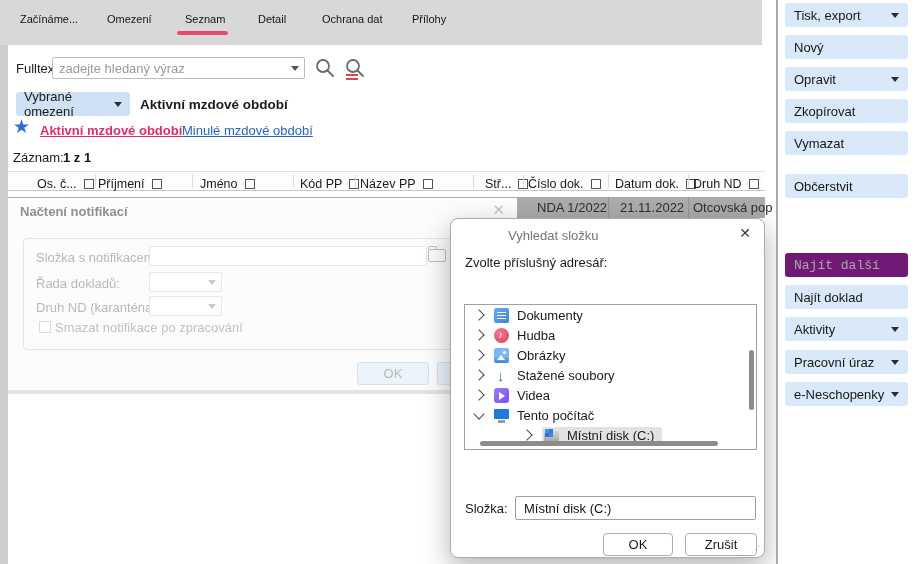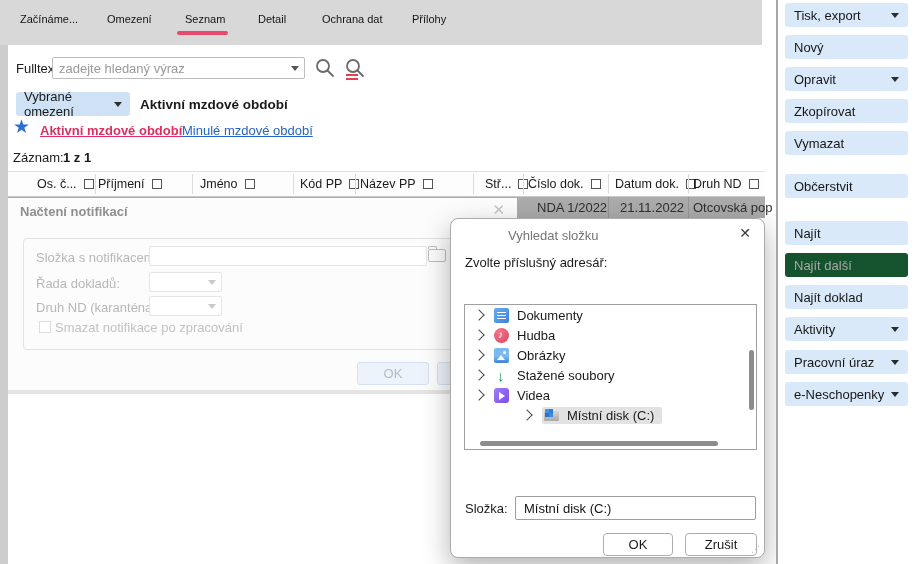--- a/index.html
+++ b/index.html
@@ -27,21 +27,21 @@
   
   .filter-btn{position:absolute;left:16px;top:92px;width:114px;height:24px;background:#cfe2f5;border-radius:3px;
               display:flex;align-items:center;padding:0 8px;box-sizing:border-box;cursor:default;}
   .filter-btn .txt{flex:1;font-size:13px;}
   .bold{font-weight:bold;}
   .star{position:absolute;left:13px;top:117px;font-size:19px;color:#2b6fd4;line-height:19px;}
   .link-red{position:absolute;left:40px;top:123px;font-weight:bold;color:#dd2f63;text-decoration:underline;cursor:pointer;}
   .link-blue{position:absolute;left:182px;top:123px;color:#2565c7;text-decoration:underline;cursor:pointer;}
 
   
-  .thead{position:absolute;left:8px;top:171px;width:757px;height:26px;background:#fdfdfd;
+  .thead{position:absolute;left:8px;top:171px;width:757px;height:20px;background:#fdfdfd;
          border-top:1px solid #e2e2e2;border-bottom:1px solid #c9c9c9;box-sizing:border-box;padding-left:44px;}
   .hcell{position:absolute;top:5px;display:flex;align-items:center;font-size:12.5px;color:#1a1a1a;white-space:nowrap;}
   .fbox{width:8px;height:8px;border:1px solid #555;display:inline-block;margin-left:7px;background:#fff;}
   .vsep{position:absolute;top:2px;bottom:2px;width:1px;background:#dcdcdc;}
   .trow{position:absolute;left:8px;top:197px;width:757px;height:21px;background:#ababab;}
   .tcell{position:absolute;top:3px;font-size:13px;color:#2e2e2e;white-space:nowrap;}
   .rsep{position:absolute;top:0;bottom:0;width:1px;background:rgba(0,0,0,0.12);}
 
   
   .dlg1{position:absolute;left:8px;top:198px;width:509px;height:196px;background:#fcfcfc;}
@@ -104,21 +104,21 @@
   .mbtn{position:absolute;top:314px;height:23px;background:#fff;border:1px solid #adadad;border-radius:4px;
         font-size:13px;color:#1a1a1a;display:flex;align-items:center;justify-content:center;box-sizing:border-box;cursor:pointer;}
   .grip{position:absolute;right:4px;bottom:3px;color:#b5b5b5;font-size:9px;}
 
   
   .side-sep{position:absolute;left:776px;top:0;width:2px;height:564px;background:#a8a8a8;}
   .sidebar{position:absolute;left:778px;top:0;width:144px;height:564px;background:#fff;}
   .sbtn{position:absolute;left:7px;width:123px;height:22px;background:#d9e9f9;border-radius:3px;
         display:flex;align-items:center;padding:12px 9px;box-sizing:border-box;font-size:13px;color:#161616;cursor:pointer;}
   .sbtn .txt{flex:1;white-space:nowrap;}
-  .sbtn.disabled{background:#14532d;color:#a8a8a8;cursor:default;}
+  .sbtn.disabled{background:#701a75;color:#a8a8a8;cursor:default;font-family:Liberation Mono, monospace;}
   .sbtn .dd{border-top-color:#2b2b2b;}
 </style>
 </head>
 <body>
 
 <div class="topbar">
   <span class="tab" style="left:20px">Začínáme...</span>
   <span class="tab" style="left:107px">Omezení</span>
   <span class="tab" style="left:185px">Seznam</span>
   <span class="tab" style="left:258px">Detail</span>
@@ -256,20 +256,25 @@
     <div class="trownode">
       <span class="chev"></span>
       <span class="ticon icon-download"></span>
       <span class="tlabel">Stažené soubory</span>
     </div>
     <div class="trownode">
       <span class="chev"></span>
       <span class="ticon icon-video"></span>
       <span class="tlabel">Videa</span>
     </div>
+    <div class="trownode">
+      <span class="chev exp"></span>
+      <span class="ticon icon-pc"></span>
+      <span class="tlabel">Tento počítač</span>
+    </div>
     <div class="trownode child">
       <span class="chev"></span>
       <span class="nsel">
         <span class="ticon icon-disk"></span>
         <span class="tlabel">Místní disk (C:)</span>
       </span>
     </div>
     <div class="vscroll"></div>
     <div class="hscroll"></div>
   </div>
@@ -296,23 +301,20 @@
     </div>
   <div class="sbtn" style="top:99px">
       <span class="txt">Zkopírovat</span>
     </div>
   <div class="sbtn" style="top:131px">
       <span class="txt">Vymazat</span>
     </div>
   <div class="sbtn" style="top:174px">
       <span class="txt">Občerstvit</span>
     </div>
-  <div class="sbtn" style="top:221px">
-      <span class="txt">Najít</span>
-    </div>
   <div class="sbtn disabled" style="top:253px">
       <span class="txt">Najít další</span>
     </div>
   <div class="sbtn" style="top:285px">
       <span class="txt">Najít doklad</span>
     </div>
   <div class="sbtn" style="top:317px">
       <span class="txt">Aktivity</span>
       <span class="dd"></span>
     </div>

